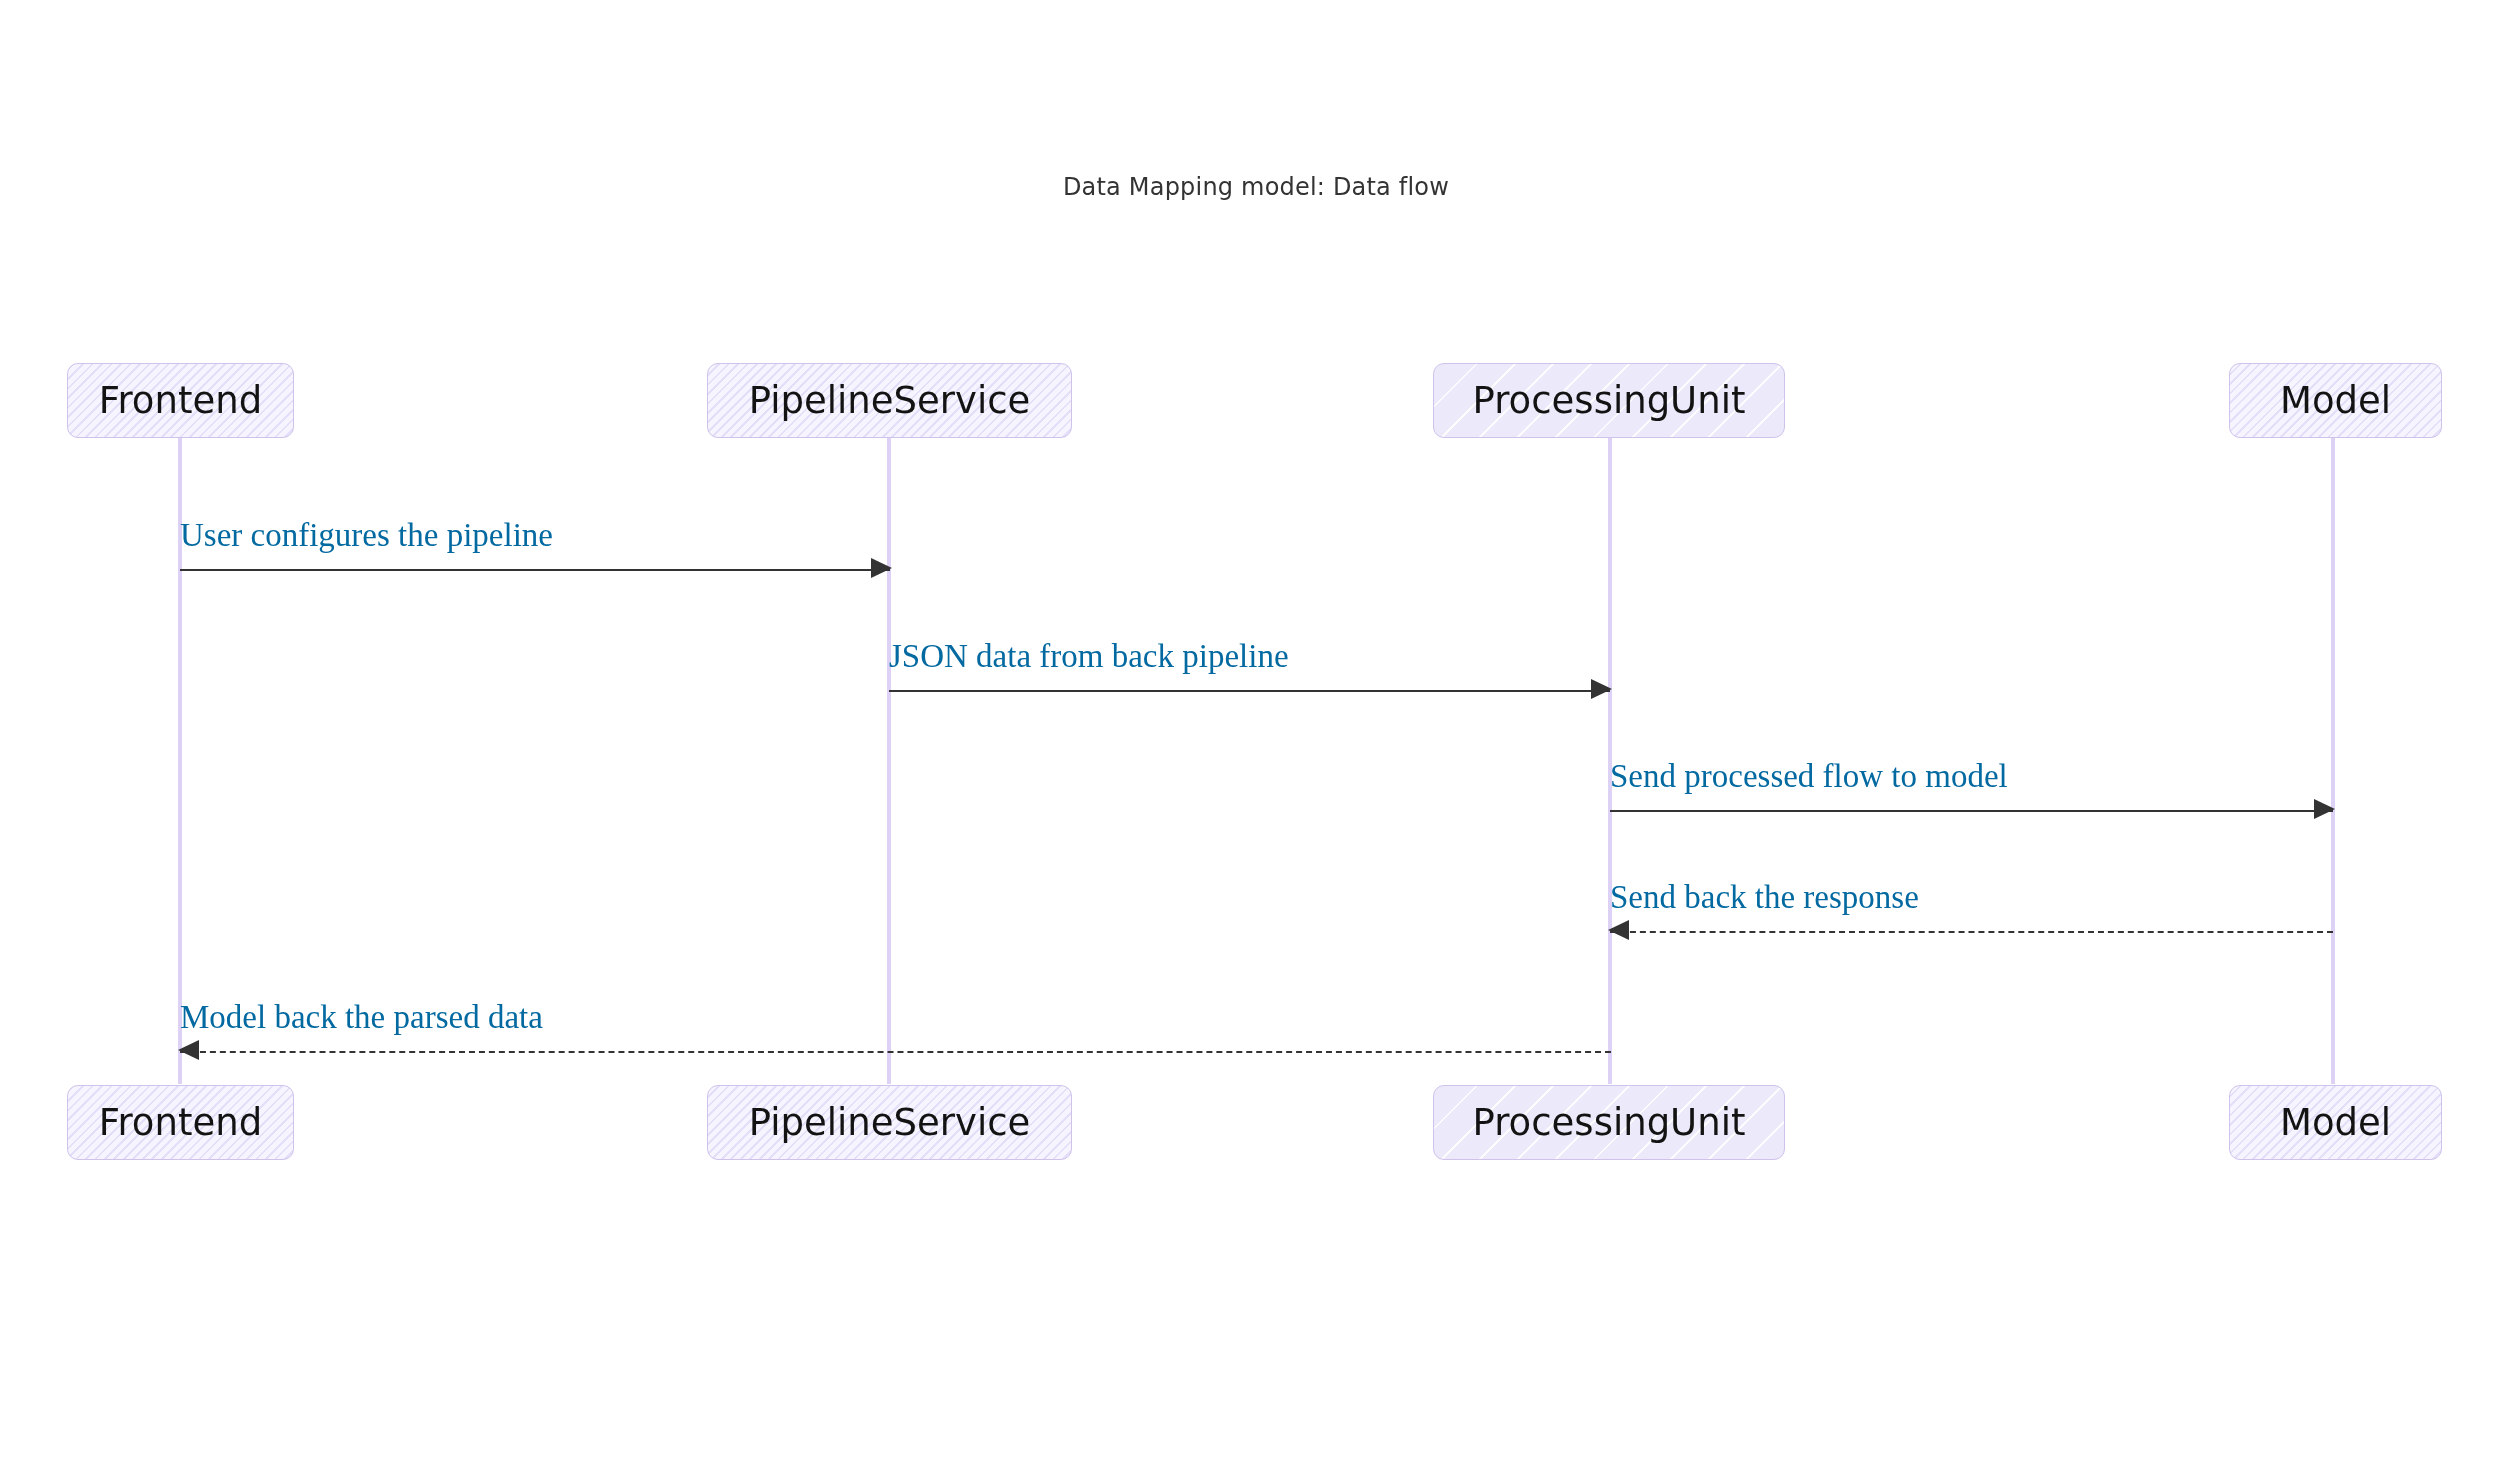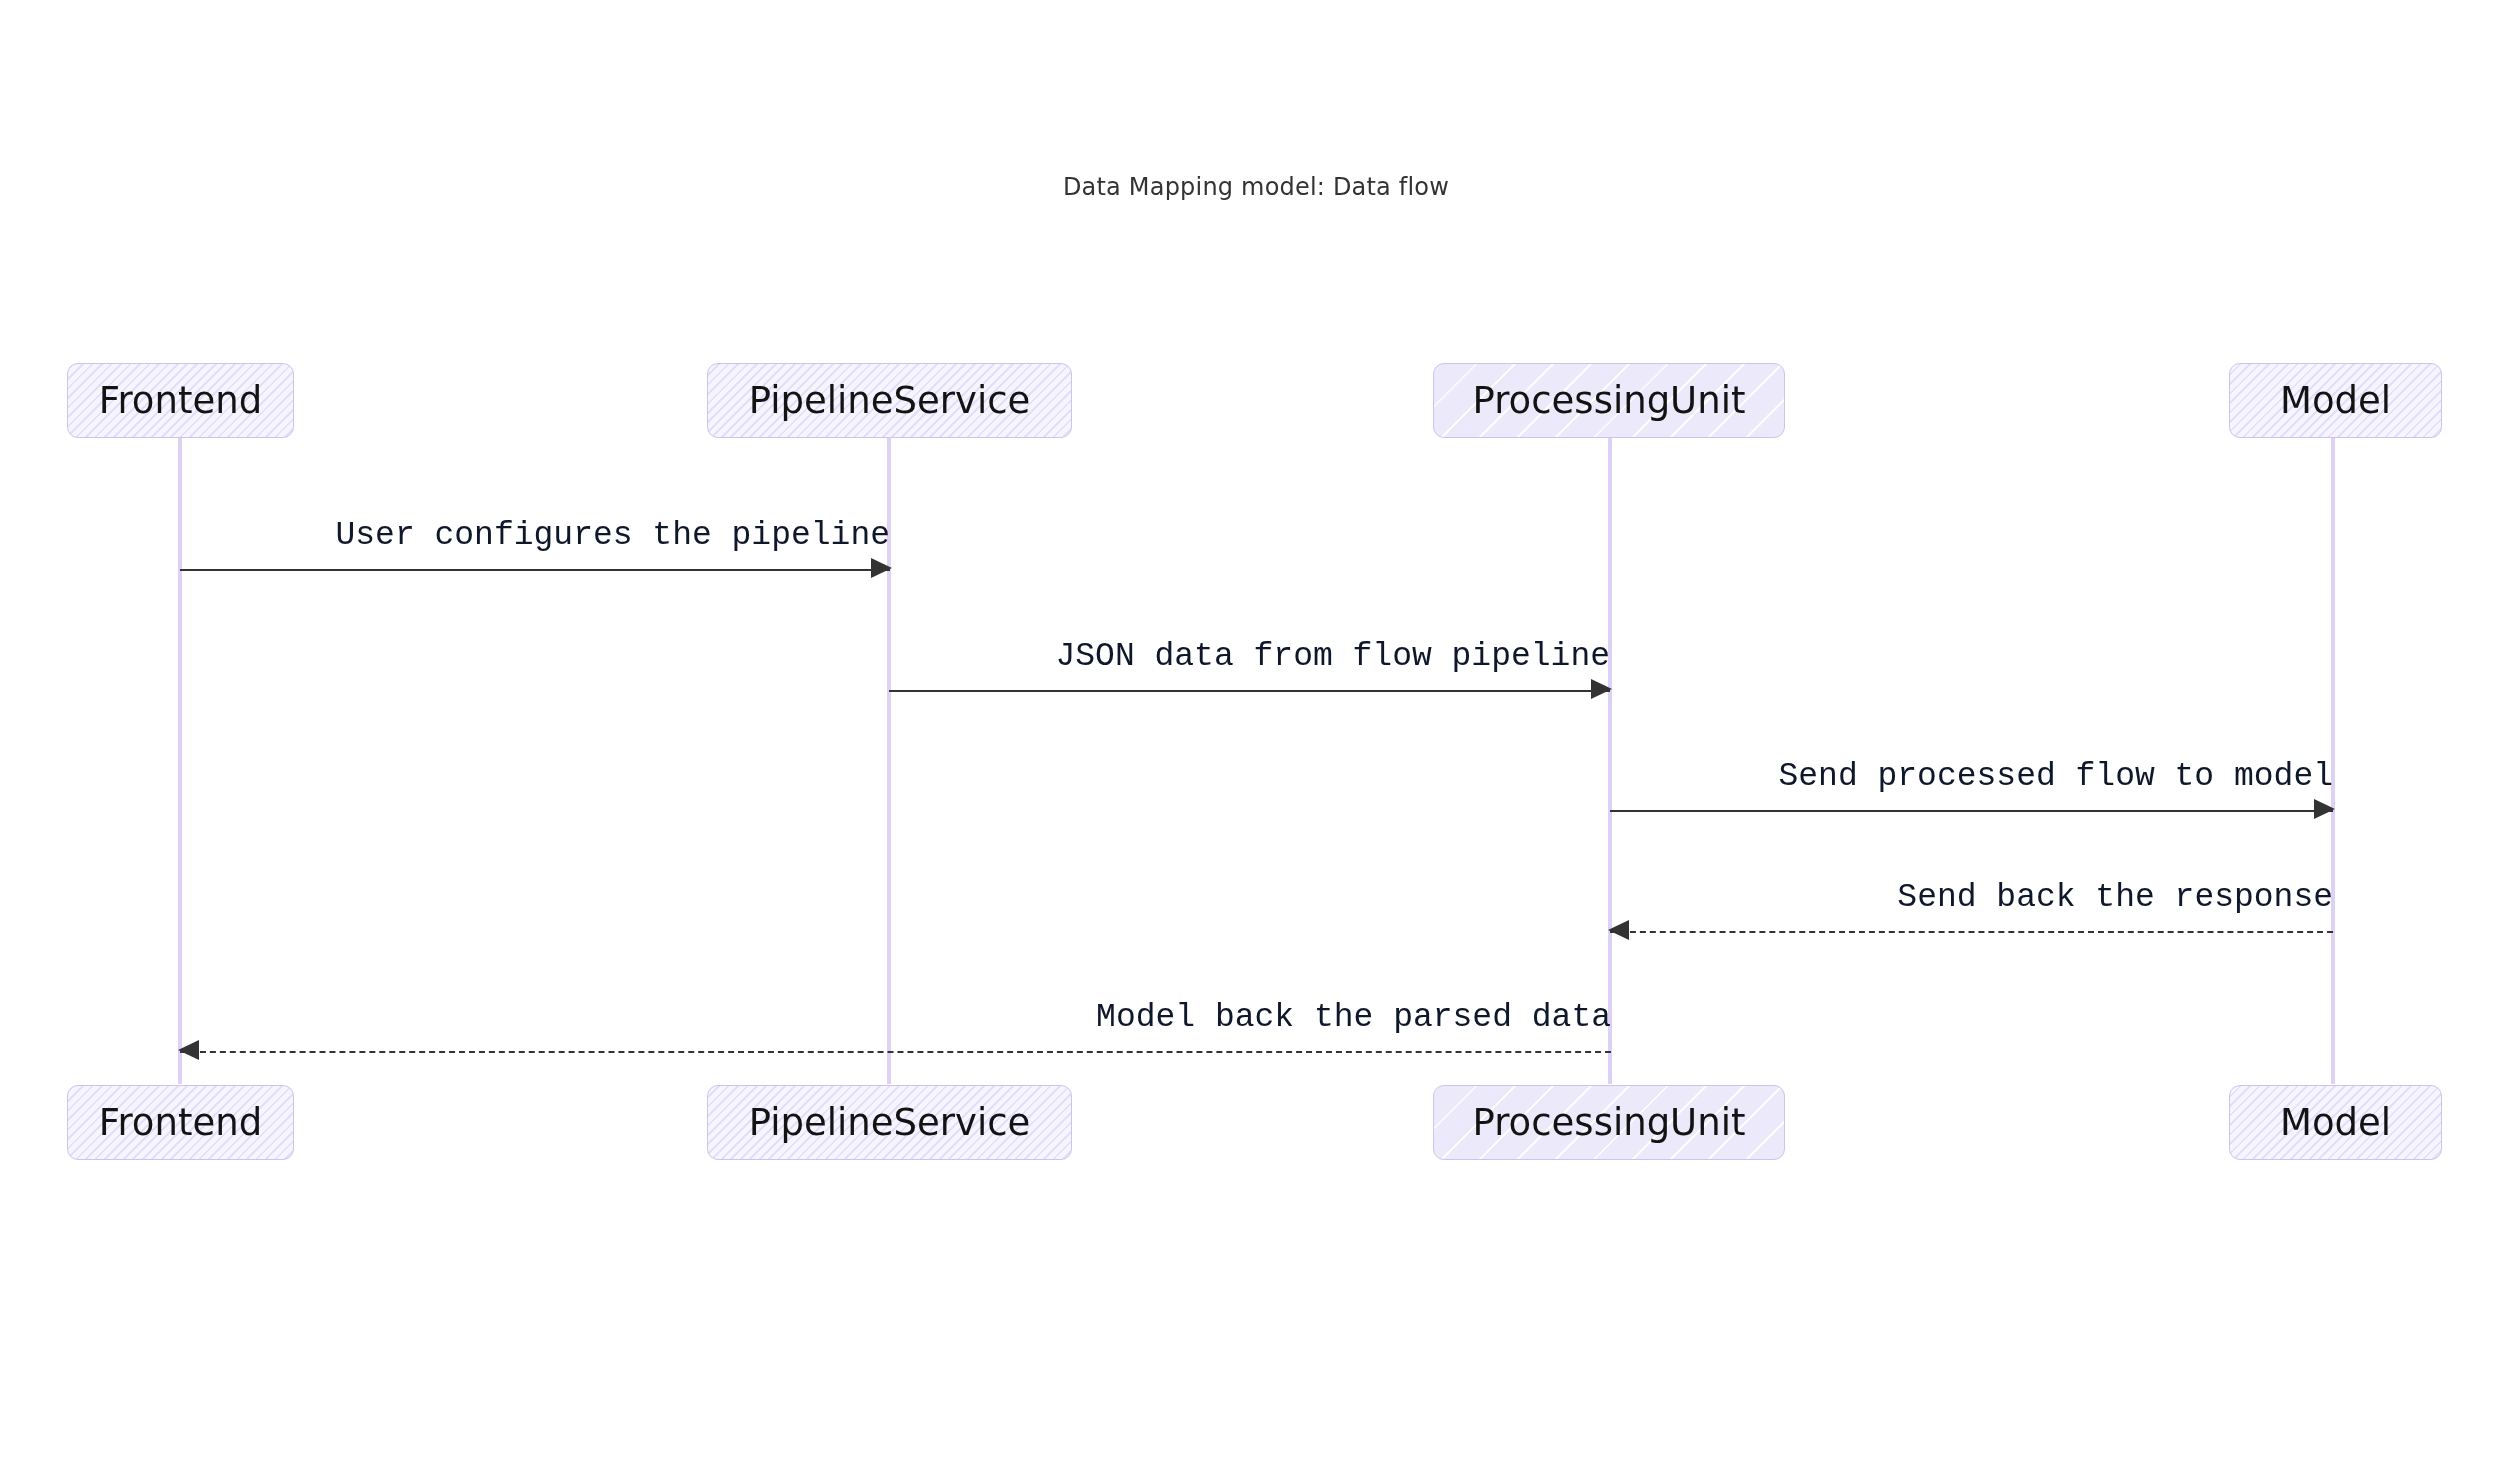--- a/index.html
+++ b/index.html
@@ -57,22 +57,22 @@
   .msg{position:absolute;height:0;}
   .msg-line{
     position:absolute;left:0;right:0;top:0;height:0;
     border-top:2.9px solid #333333;
   }
   .msg-line.dashed{
     border-top:2.9px dashed #333333;
   }
   .msg-label{
     position:absolute;left:0;right:0;bottom:15.4px;
-    text-align:right;font-size:33px;color:#0f172a;
-    font-family:Liberation Mono, monospace;white-space:nowrap;
+    text-align:left;font-size:33px;color:#0369a1;
+    font-family:Liberation Serif, serif;white-space:nowrap;
   }
   .arrowhead{position:absolute;top:-10.6px;width:0;height:0;}
   .arrowhead.right{
     right:-1.9px;
     border-top:10.6px solid transparent;
     border-bottom:10.6px solid transparent;
     border-left:21px solid #333333;
   }
   .arrowhead.left{
     left:-1.9px;
@@ -124,21 +124,21 @@
     </div>
   <div id="messages">
       <div class="msg" style="left: 180px; width: 710px; top: 569px;">
         <div class="msg-line"></div>
         <div class="arrowhead right"></div>
         <div class="msg-label">User configures the pipeline</div>
       </div>
       <div class="msg" style="left: 889px; width: 721px; top: 690px;">
         <div class="msg-line"></div>
         <div class="arrowhead right"></div>
-        <div class="msg-label">JSON data from flow pipeline</div>
+        <div class="msg-label">JSON data from back pipeline</div>
       </div>
       <div class="msg" style="left: 1610px; width: 723px; top: 810px;">
         <div class="msg-line"></div>
         <div class="arrowhead right"></div>
         <div class="msg-label">Send processed flow to model</div>
       </div>
       <div class="msg" style="left: 1610px; width: 723px; top: 931px;">
         <div class="msg-line dashed"></div>
         <div class="arrowhead left"></div>
         <div class="msg-label">Send back the response</div>

